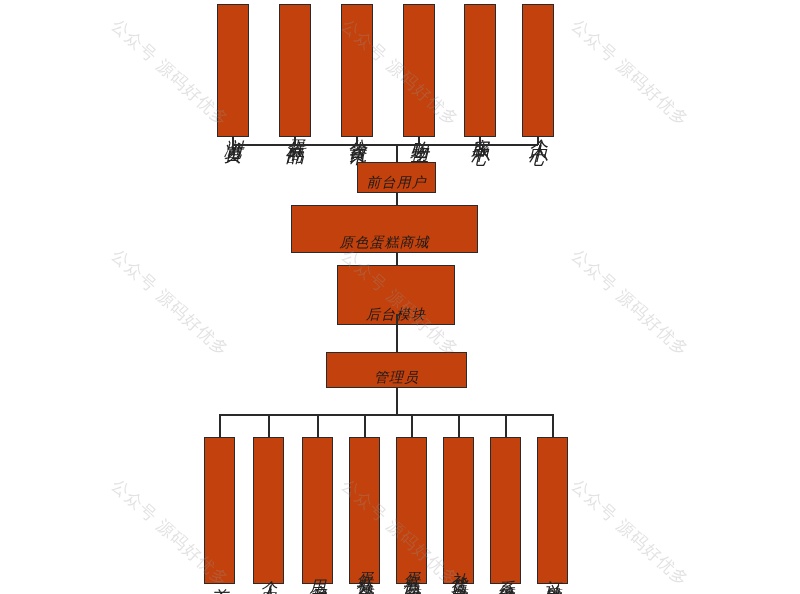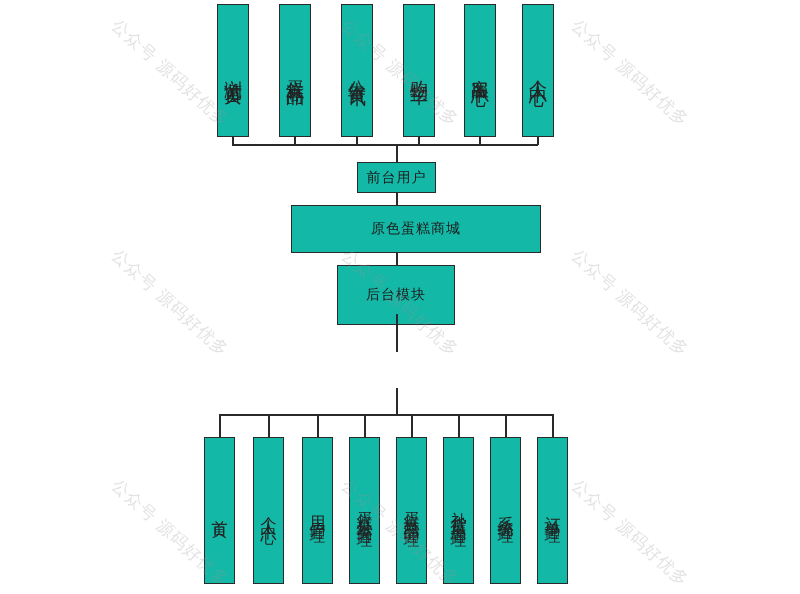--- a/index.html
+++ b/index.html
@@ -17,24 +17,25 @@
     }
     .canvas {
       position: absolute;
       left: 0; top: 0;
       width: 800px; height: 594px;
     }
     .box {
       position: absolute;
       box-sizing: border-box;
       border: 1.5px solid #2a2a2a;
-      background: #14b8a6;
+      background: #c2410c;
       display: flex;
-      align-items: center;
+      align-items: flex-end;
       justify-content: center;
+      font-style: italic;
     }
     .box.vertical .label {
       writing-mode: vertical-rl;
       text-orientation: upright;
       letter-spacing: 3px;
       font-size: 18px;
       line-height: 1;
       color: #222;
       font-family: "DejaVu Serif", "Liberation Serif", serif;
     }
@@ -98,30 +99,33 @@
   <div class="line vline" style="left:479px; top:137px; height:8px;"></div>
   <div class="line vline" style="left:537px; top:137px; height:8px;"></div>
   <div class="line hline" style="left:232px; top:144px; width:306px;"></div>
   <div class="line vline" style="left:396px; top:144px; height:18px;"></div>
 
   <div class="box horizontal" style="left:357px; top:162px; width:79px; height:31px;">
     <span class="label">前台用户</span>
   </div>
   <div class="line vline" style="left:396px; top:193px; height:12px;"></div>
 
-  <div class="box horizontal" style="left:291px; top:205px; width:250px; height:48px;">
+  <div class="box horizontal" style="left:291px; top:205px; width:187px; height:48px;">
     <span class="label">原色蛋糕商城</span>
   </div>
   <div class="line vline" style="left:396px; top:253px; height:12px;"></div>
 
   <div class="box horizontal" style="left:337px; top:265px; width:118px; height:60px;">
     <span class="label">后台模块</span>
   </div>
   <div class="line vline" style="left:396px; top:314px; height:38px;"></div>
 
+  <div class="box horizontal" style="left:326px; top:352px; width:141px; height:36px;">
+    <span class="label">管理员</span>
+  </div>
   <div class="line vline" style="left:396px; top:388px; height:27px;"></div>
 
   <div class="line hline" style="left:219px; top:414px; width:334px;"></div>
   <div class="line vline" style="left:219px; top:414px; height:23px;"></div>
   <div class="line vline" style="left:268px; top:414px; height:23px;"></div>
   <div class="line vline" style="left:317px; top:414px; height:23px;"></div>
   <div class="line vline" style="left:364px; top:414px; height:23px;"></div>
   <div class="line vline" style="left:411px; top:414px; height:23px;"></div>
   <div class="line vline" style="left:458px; top:414px; height:23px;"></div>
   <div class="line vline" style="left:505px; top:414px; height:23px;"></div>

